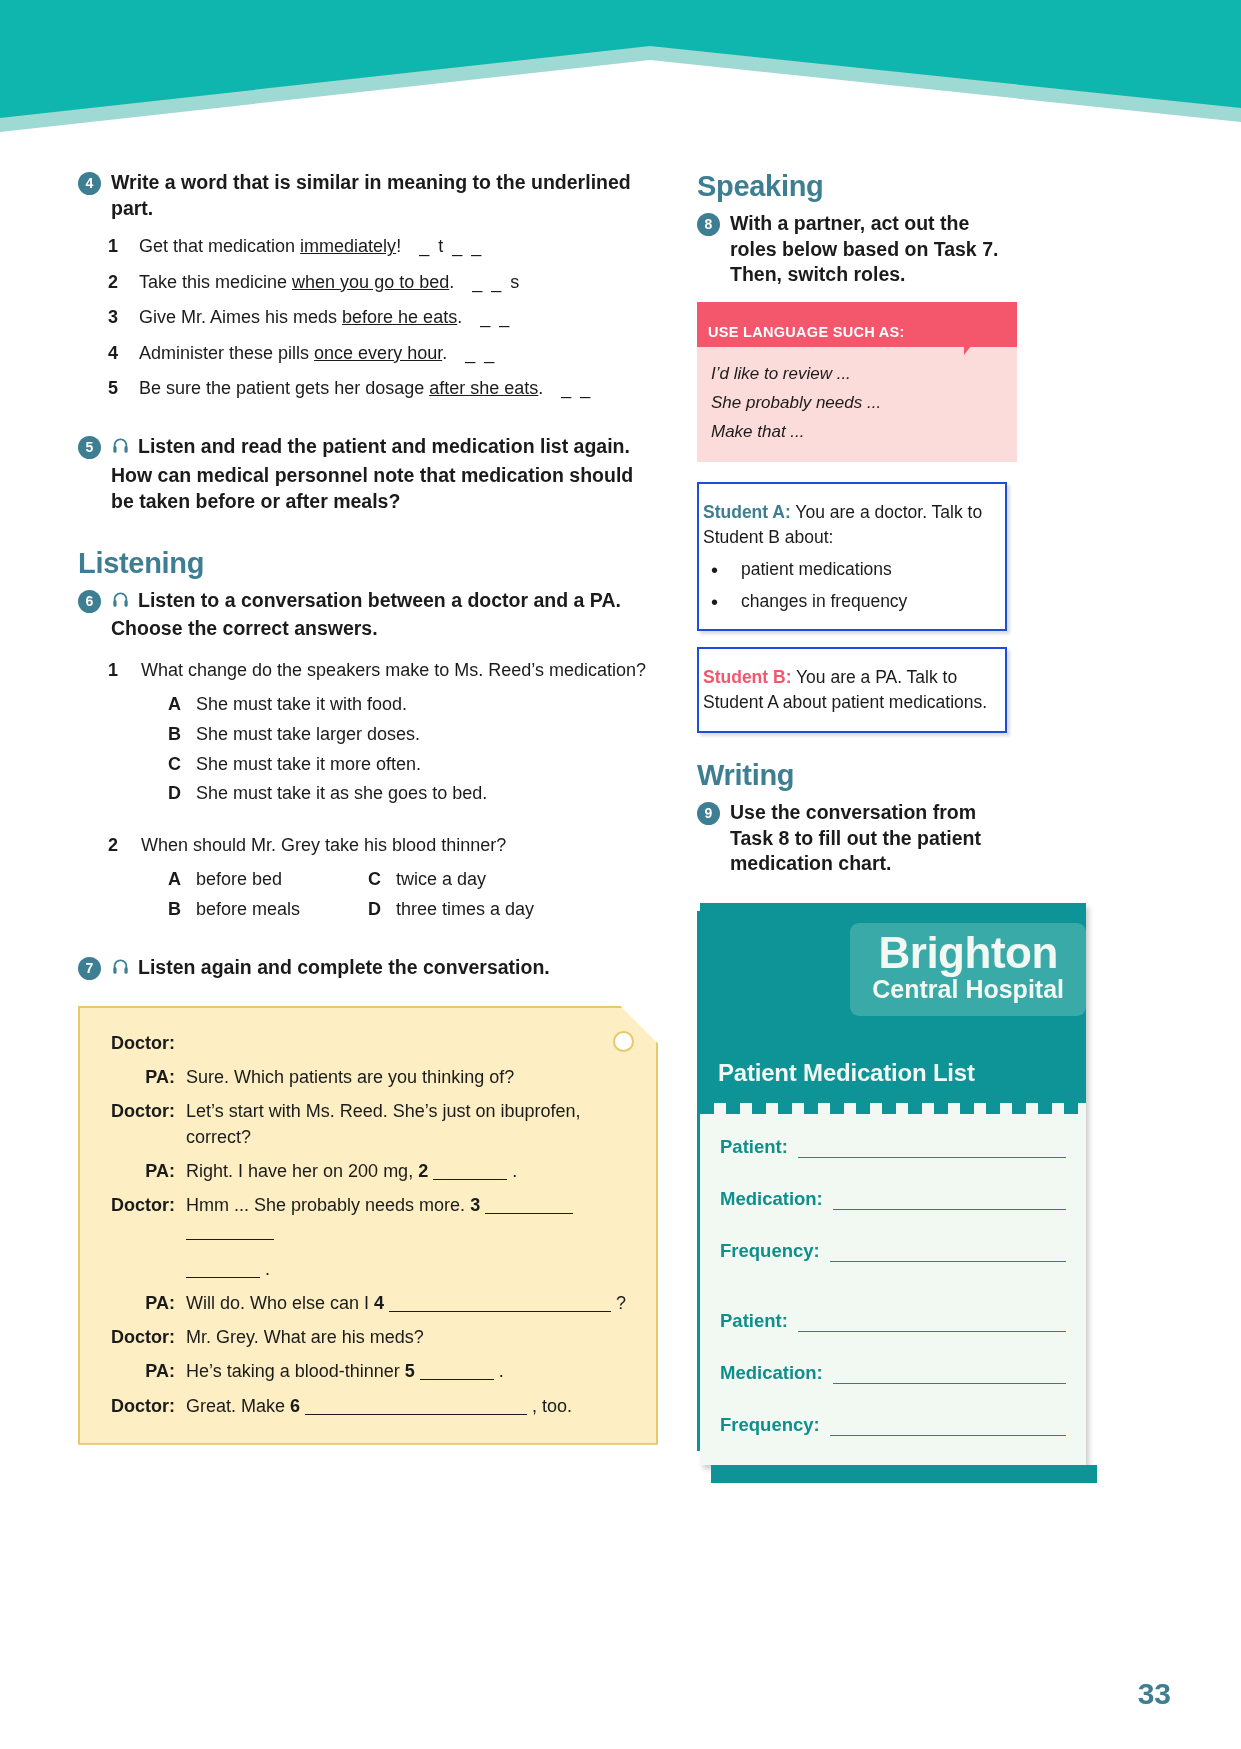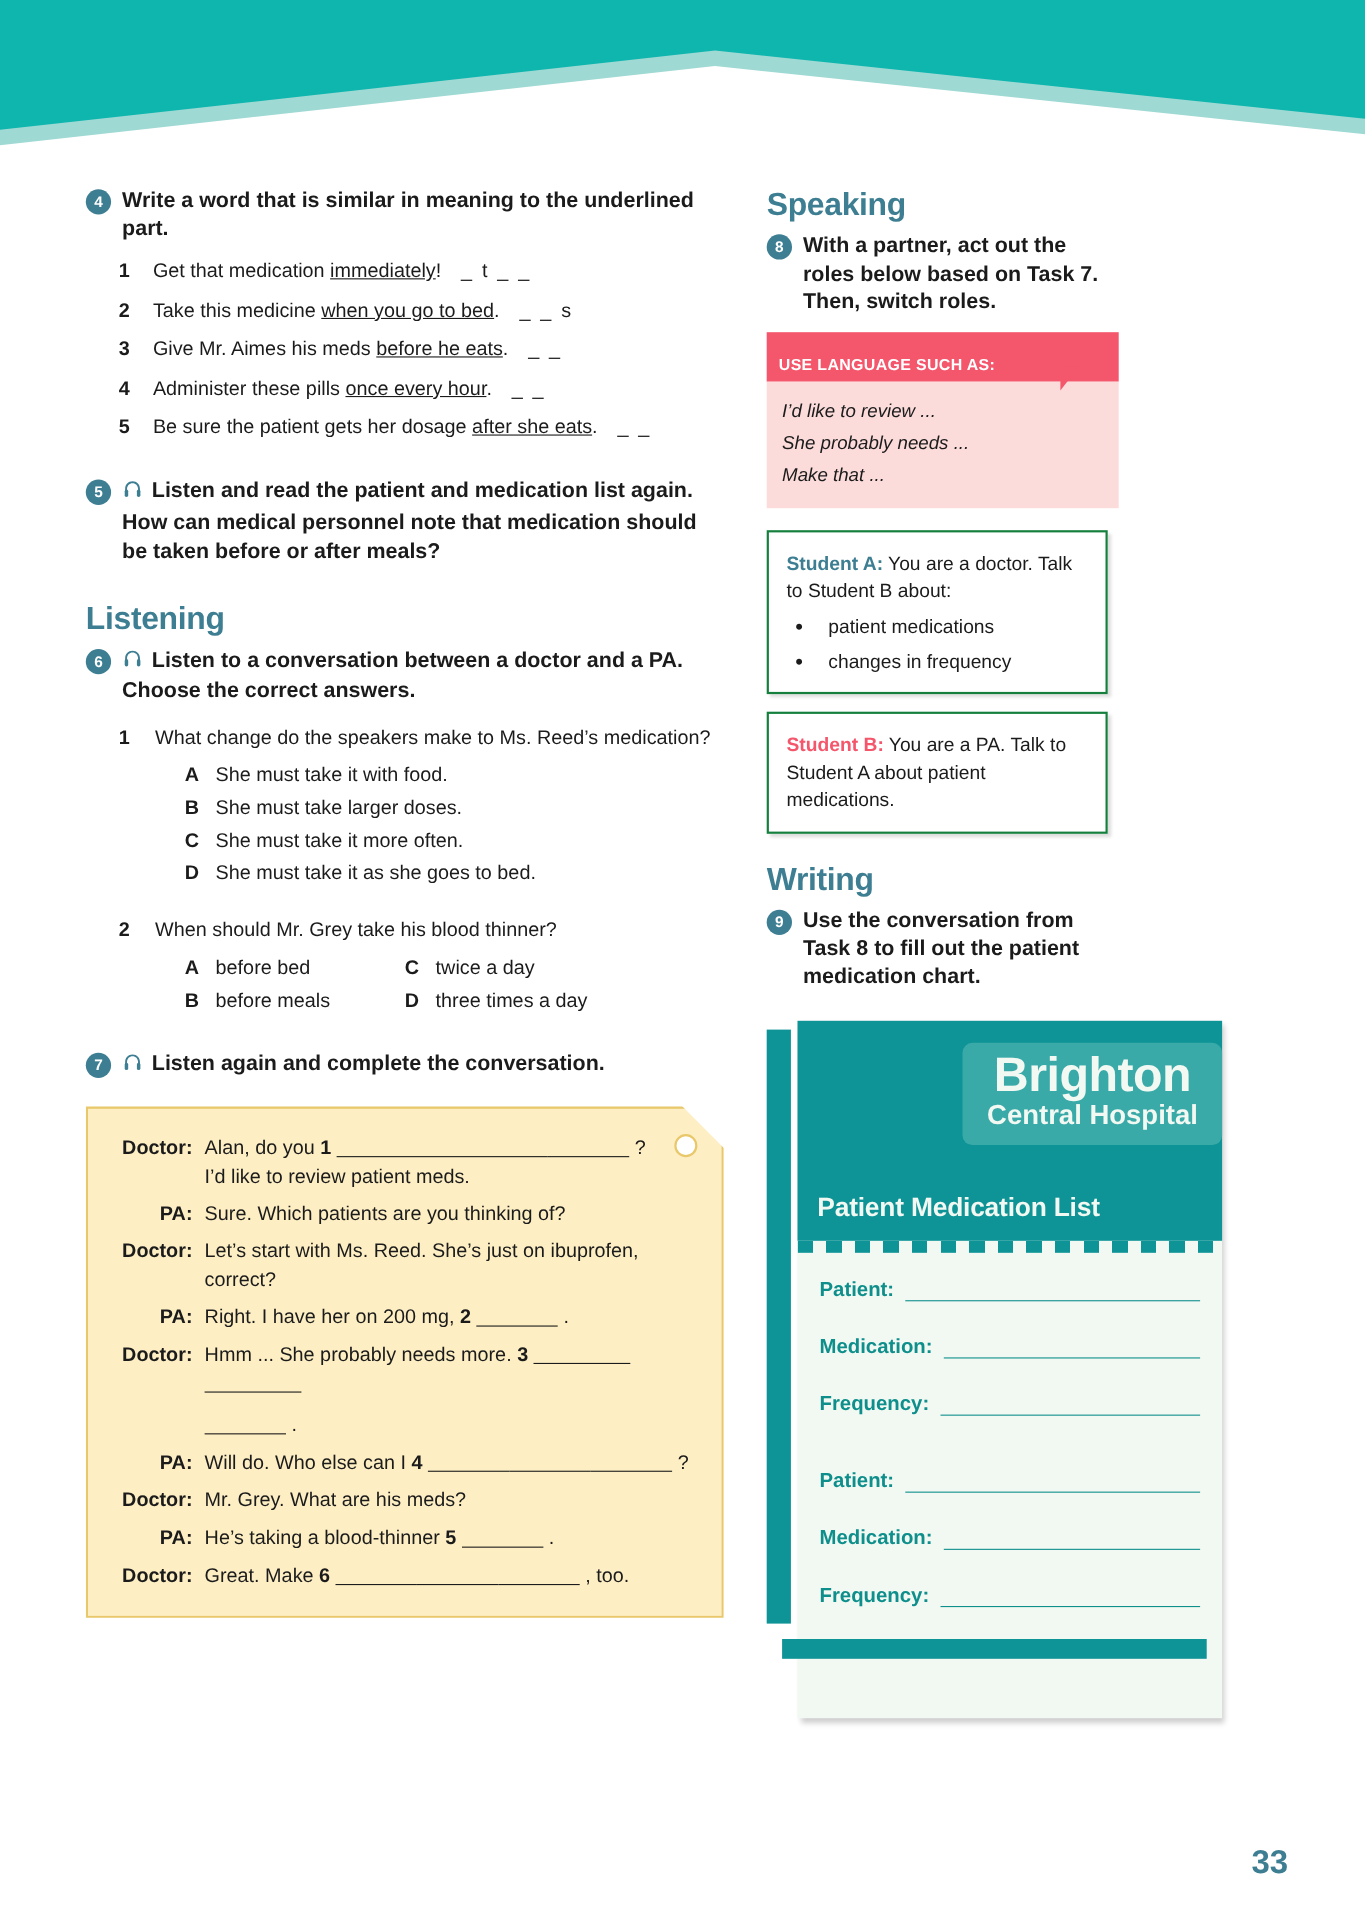--- a/index.html
+++ b/index.html
@@ -195,23 +195,23 @@
   .pink-tail {
     position: absolute;
     right: 36px; top: 31px;
     width: 0; height: 0;
     border-left: 17px solid #f4566c;
     border-bottom: 22px solid transparent;
   }
 
   
   .stu-box {
-    border: 2px solid #15803d;
+    border: 2px solid #1d4ed8;
     background: #ffffff;
-    padding: 16px 16px 16px 16px;
+    padding: 16px 16px 16px 4px;
     font-size: 17.5px;
     line-height: 1.42;
     color: #1b1b1b;
     margin-top: 20px;
     box-shadow: 3px 3px 3px rgba(0,0,0,0.14);
   }
   .stu-a { color: #3d7e92; font-weight: bold; }
   .stu-b { color: #f4566c; font-weight: bold; text-align: right; }
   .bul {
     position: relative;
@@ -234,23 +234,23 @@
     height: 570px;
   }
   .card-spine {
     position: absolute;
     left: 0; top: 8px;
     width: 22px; height: 540px;
     background: #0e9396;
   }
   .card-main {
     position: absolute;
-    left: 28px; top: 0;
+    left: 3px; top: 0;
     width: 386px;
-    height: 634px;
+    height: 562px;
     background: #f2f8f2;
     box-shadow: 3px 4px 5px rgba(0,0,0,0.2);
   }
   .card-top {
     position: relative;
     height: 200px;
     background: #0e9396;
   }
   .logo-plate {
     position: absolute;
@@ -427,25 +427,20 @@
         </span><span>Listen again and complete the conversation.</span>
       </div>
     </div>
 
     <div class="note-wrap">
       <div class="note">
         <div class="note-hole"></div>
 
         <div class="dlg-row">
           <div class="spk">Doctor:</div>
-          <div class="utt">
-            <span>Alan, do you </span><b>1</b>
-            <span class="ln ln-xl"></span><span class="ln ln-lg"></span><span class="ln ln-md"></span><span> ?</span>
-            <div>I’d like to review patient meds.</div>
-          </div>
         </div>
 
         <div class="dlg-row">
           <div class="spk">PA:</div>
           <div class="utt">Sure. Which patients are you thinking of?</div>
         </div>
 
         <div class="dlg-row">
           <div class="spk">Doctor:</div>
           <div class="utt">Let’s start with Ms. Reed. She’s just on ibuprofen, correct?</div>

